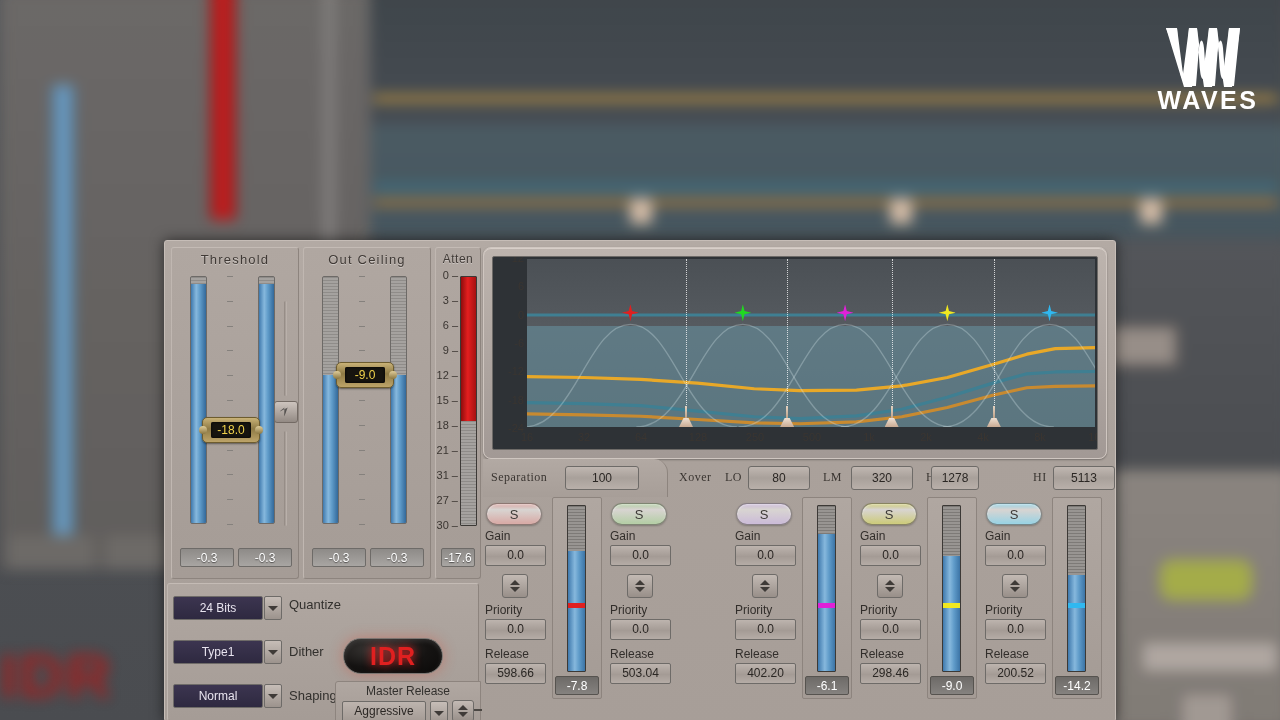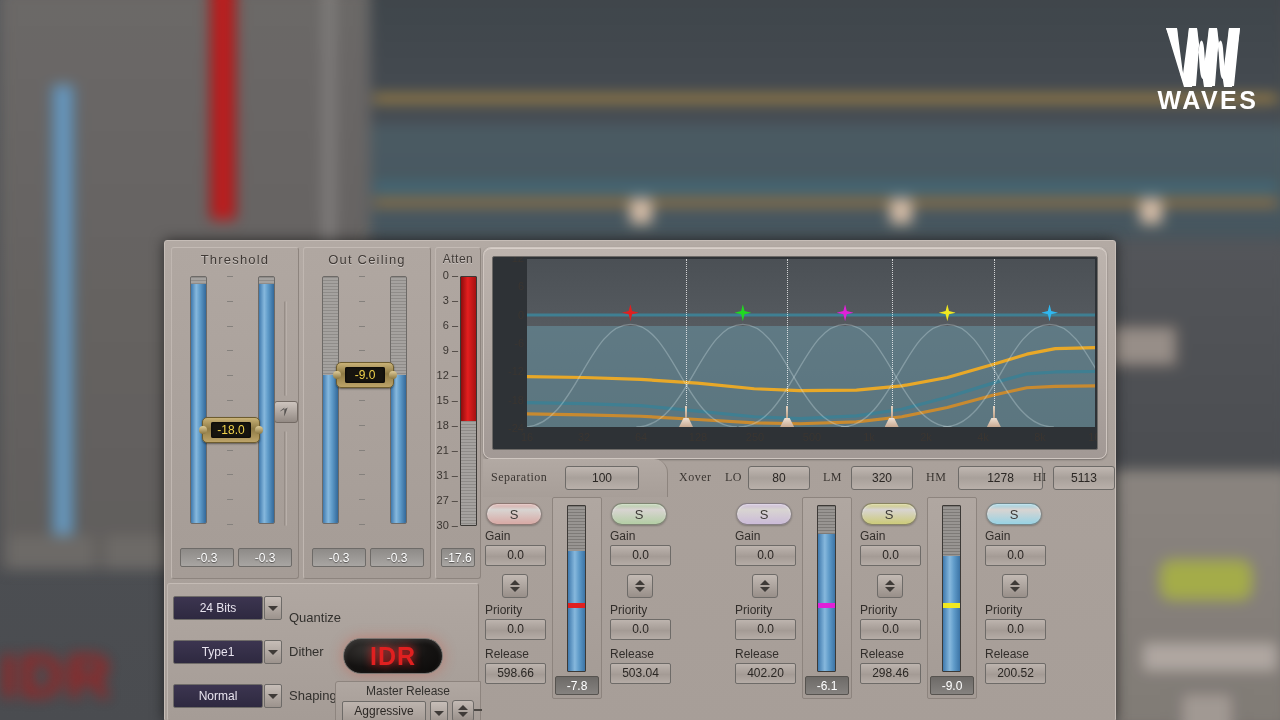--- a/index.html
+++ b/index.html
@@ -500,21 +500,21 @@
       <div class="xbox" style="left:82px;width:74px">100</div>
 
       <div class="xl" style="left:196px">Xover</div>
       <div class="xl" style="left:242px">LO</div>
       <div class="xbox" style="left:265px;width:62px">80</div>
 
       <div class="xl" style="left:340px">LM</div>
       <div class="xbox" style="left:368px;width:62px">320</div>
 
       <div class="xl" style="left:443px">HM</div>
-      <div class="xbox" style="left:475px;width:85px">1278</div>
+      <div class="xbox" style="left:448px;width:48px">1278</div>
 
       <div class="xl" style="left:550px">HI</div>
       <div class="xbox" style="left:570px;width:62px">5113</div>
     </div>
 
     <div class="bands" id="bands">
         <div class="bandcol" style="left:0px">
           <div class="sbtn" style="background:linear-gradient(180deg,#d8a8a4 0%, rgba(255,255,255,.55) 28%, #d8a8a4 100%)">S</div>
           <div class="blabel" style="top:32px">Gain</div>
           <div class="bbox" style="top:48px">0.0</div>
@@ -593,30 +593,37 @@
           <div class="bbox" style="top:48px">0.0</div>
           <div class="spinner" style="left:19px;top:77px">
             <i class="up"></i>
             <i class="dn"></i>
           </div>
           <div class="blabel" style="top:106px">Priority</div>
           <div class="bbox" style="top:122px">0.0</div>
           <div class="blabel" style="top:150px">Release</div>
           <div class="bbox" style="top:166px">200.52</div>
         </div>
+        <div class="metercol" style="left:569px">
+          <div class="m-track">
+            <div class="m-fill" style="height:58%"></div>
+            <div class="m-mark" style="bottom:38%;background:#30b8f0"></div>
+          </div>
+          <div class="m-val">-14.2</div>
+        </div>
       </div>
 
     <div class="dither">
       <div class="grp" style="left:0;top:0;width:312px;height:138px"></div>
 
       <div class="ddrop" style="top:13px">24 Bits</div>
       <div class="darrow" style="left:97px;top:13px">
           <i></i>
         </div>
-      <div class="dlabel" style="top:27px">Quantize</div>
+      <div class="dlabel" style="top:14px">Quantize</div>
 
       <div class="ddrop" style="top:57px">Type1</div>
       <div class="darrow" style="left:97px;top:57px">
           <i></i>
         </div>
       <div class="dlabel" style="top:61px">Dither</div>
 
       <div class="ddrop" style="top:101px">Normal</div>
       <div class="darrow" style="left:97px;top:101px">
           <i></i>

